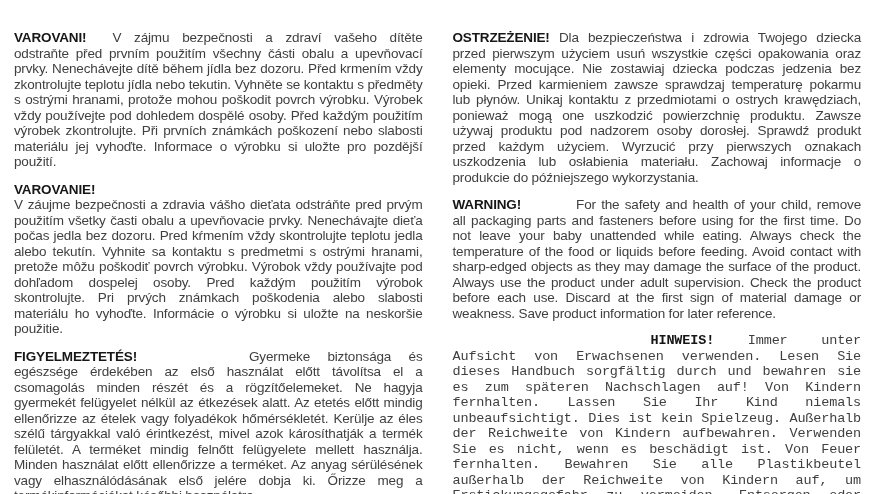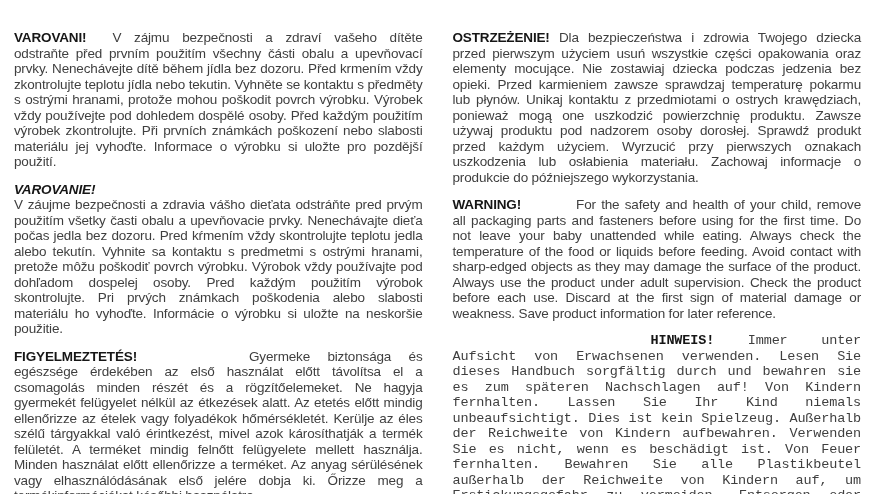--- a/index.html
+++ b/index.html
@@ -31,21 +31,20 @@
     margin: 0 0 12px 0;
     text-align: justify;
   }
   .hd {
     font-weight: bold;
     color: #161616;
   }
   .hd-line {
     margin: 0;
     text-align: right;
-    font-style: italic;
   }
   
   .gap { display: inline-block; height: 1px; }
   .gap-cs { width: 26px; }
   .gap-hu { width: 112px; }
   .gap-en { width: 55px; }
   
   .para-de { text-indent: 198px; font-family: Liberation Mono, monospace; }
 </style>
 </head>

